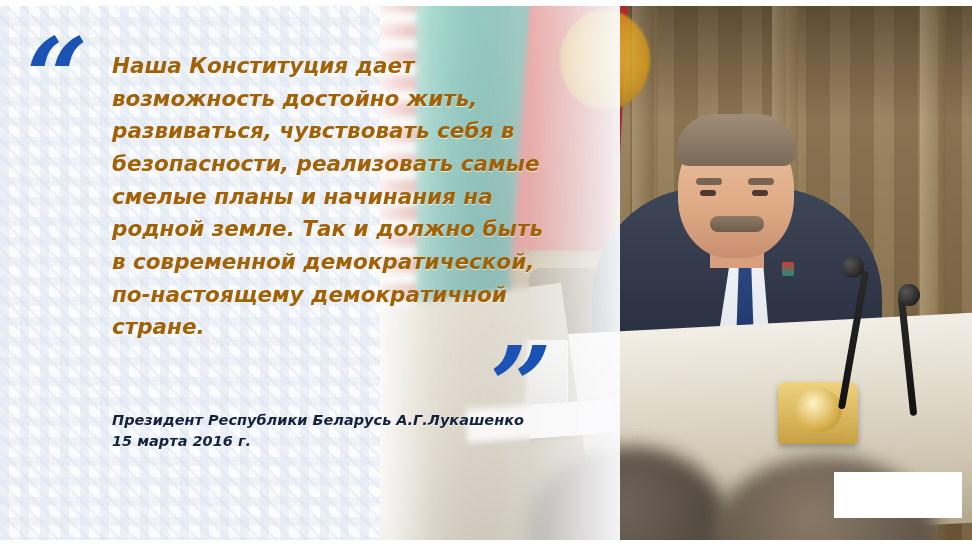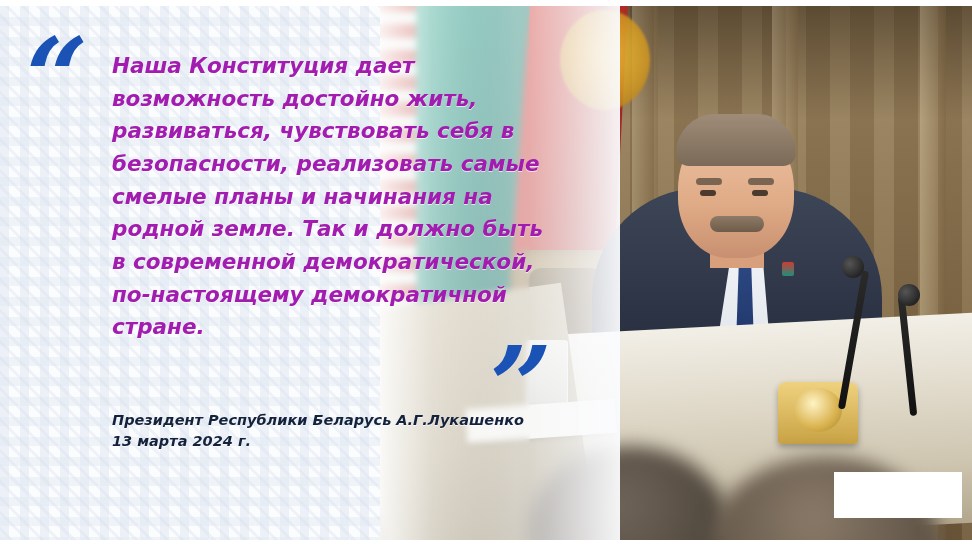--- a/index.html
+++ b/index.html
@@ -359,21 +359,21 @@
     letter-spacing: -6px;
     font-style: italic;
   }
 
   
   .quote-text {
     position:absolute;
     left: 112px; top: 50px;
     width: 440px;
     z-index: 6;
-    color: #a21caf;
+    color: #a16207;
     font-family: "DejaVu Sans", sans-serif;
     font-style: italic;
     font-weight: 700;
     font-size: 21.5px;
     line-height: 1.52;
     white-space: pre-line;
     text-shadow: 0 1px 0 rgba(255,255,255,.65);
   }
 
   
@@ -481,20 +481,20 @@
 развиваться, чувствовать себя в
 безопасности, реализовать самые
 смелые планы и начинания на
 родной земле. Так и должно быть
 в современной демократической,
 по-настоящему демократичной
 стране.</div>
 
   <div class="attribution">
     <div>Президент Республики Беларусь А.Г.Лукашенко</div>
-    <div>13 марта 2024 г.</div>
+    <div>15 марта 2016 г.</div>
   </div>
 
   <div class="logo-box"></div>
 
   <div class="edge-top"></div>
   <div class="edge-bottom"></div>
 </div>
 
 </body></html>

